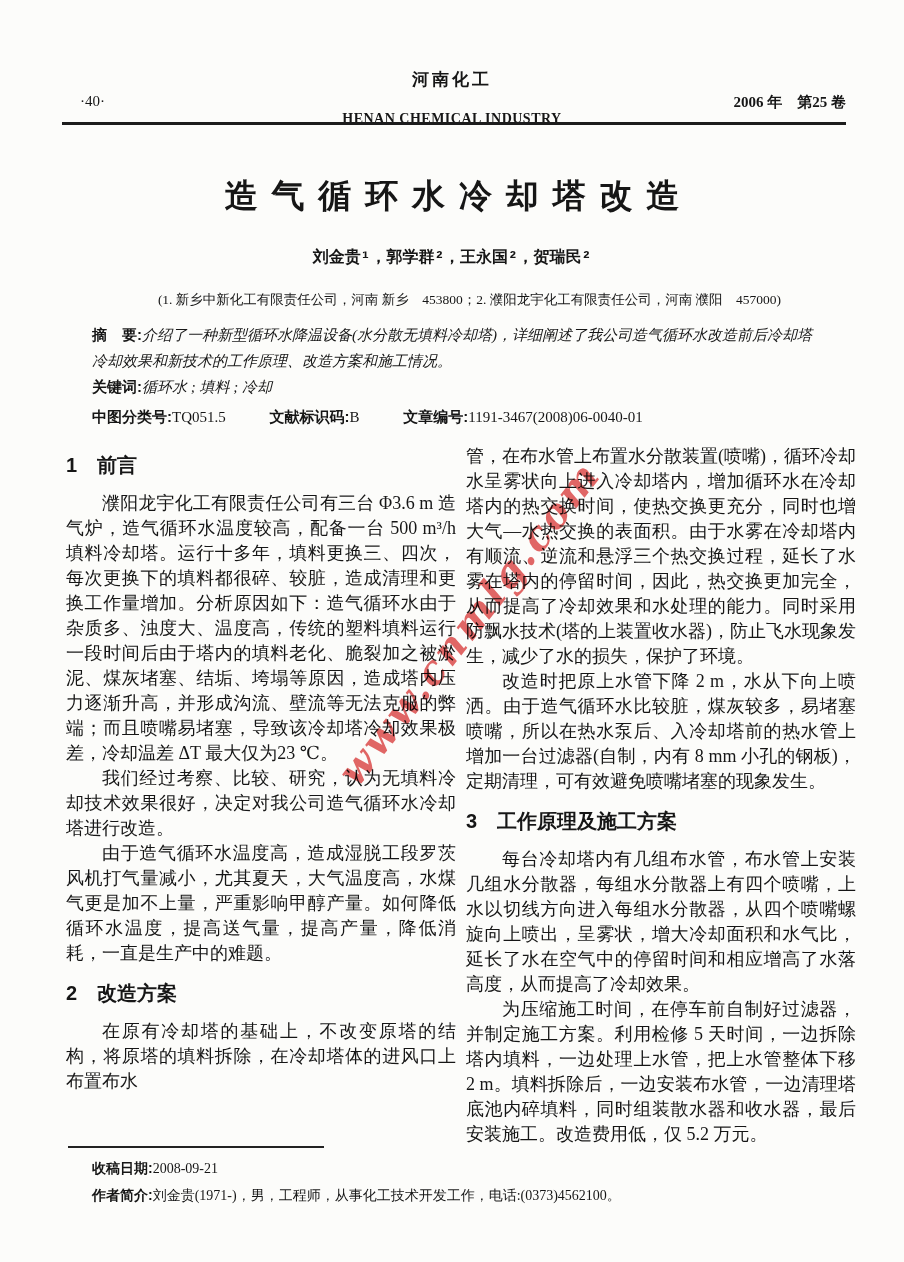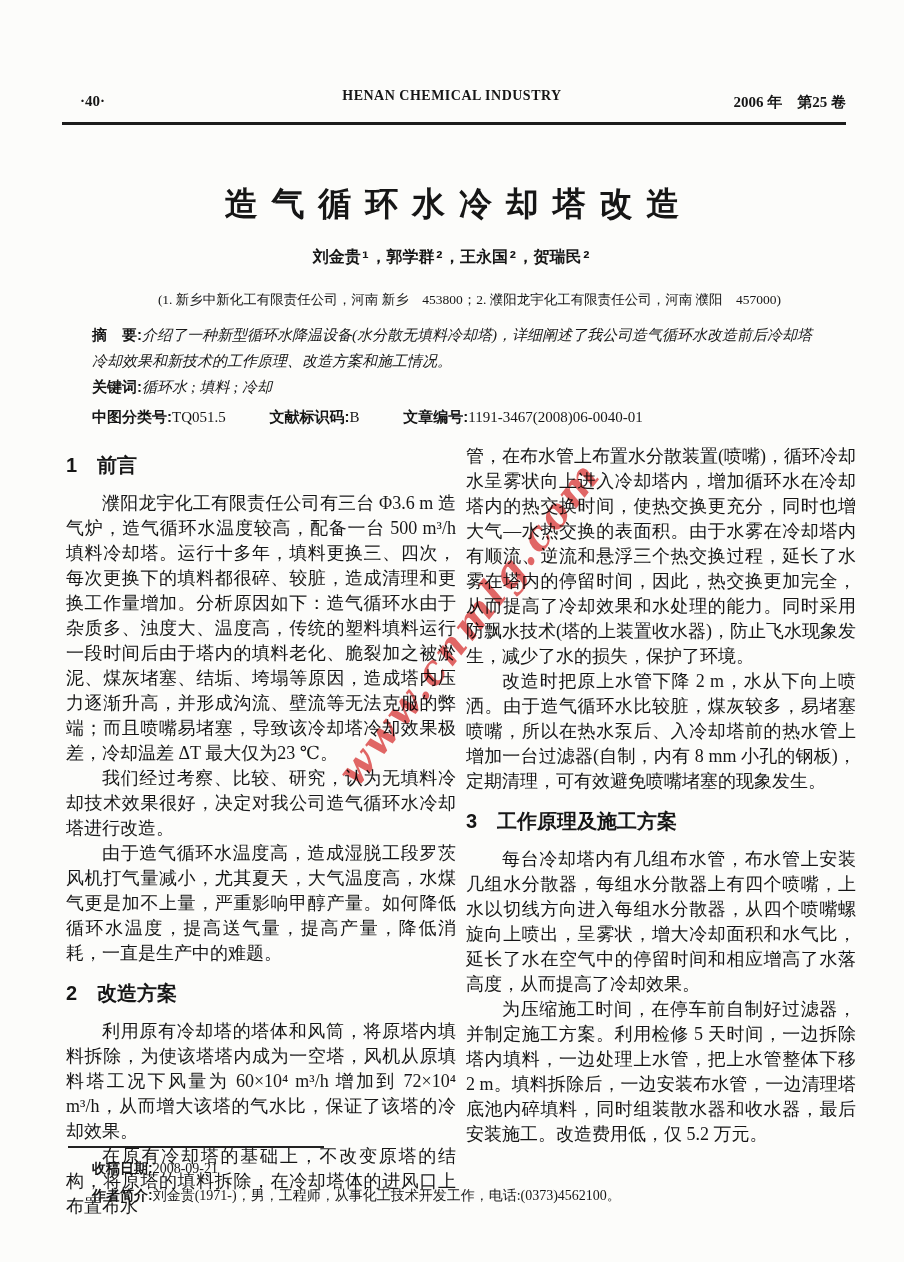--- a/index.html
+++ b/index.html
@@ -2,29 +2,29 @@
 <html><head>
 <meta charset="utf-8">
 <style>
   html,body{margin:0;padding:0;background:#888;}
   .page{
     position:relative;width:904px;height:1262px;margin:0 auto;
     background:#fcfcfa;color:#161616;overflow:hidden;
     font-family:"Liberation Serif","DejaVu Serif",serif;
   }
   
-  .pgnum{position:absolute;left:80px;top:93px;font-size:15px;font-weight:bold;}
+  .pgnum{position:absolute;left:80px;top:93px;font-size:15px;font-weight:normal;}
   .jblock{position:absolute;left:0;right:0;top:68px;text-align:center;}
   .jcn{font-size:17px;font-weight:bold;letter-spacing:3px;
        font-family:"Liberation Sans","DejaVu Sans",sans-serif;}
   .jen{font-size:14px;font-weight:bold;letter-spacing:.5px;margin-top:20px;}
   .issue{position:absolute;right:58px;top:93px;font-size:15px;font-weight:bold;}
   .rule{position:absolute;left:62px;top:122px;width:784px;height:3px;background:#1c1c1c;}
   
-  .title{position:absolute;left:0;right:0;top:174px;margin:8px;text-align:center;
+  .title{position:absolute;left:0;right:0;top:174px;margin:0;text-align:center;
          font-size:33px;font-weight:bold;letter-spacing:.42em;text-indent:.42em;}
   .authors{position:absolute;left:0;right:0;top:247px;text-align:center;
            font-size:16px;font-weight:bold;font-family:Liberation Mono, monospace;}
   .affil{position:absolute;left:0;right:0;top:291px;text-align:center;font-size:13.5px;padding-left:35px;}
   
   .abstract{position:absolute;left:92px;top:322px;width:732px;font-size:15px;line-height:26px;}
   .abstract p{margin:0;}
   .lbl{font-family:"Liberation Sans","DejaVu Sans",sans-serif;font-weight:bold;font-style:normal;}
   .abs-text{font-style:italic;}
   .meta{margin-top:4px !important;}
@@ -51,20 +51,21 @@
              font-size:40px;letter-spacing:3px;white-space:nowrap;
              color:rgba(216,44,44,.72);mix-blend-mode:multiply;pointer-events:none;}
 </style>
 </head>
 <body>
 
 <div class="page">
 
   <span class="pgnum">·40·</span>
   <div class="jblock">
+    <div class="jcn">河南化工</div>
     <div class="jen">HENAN CHEMICAL INDUSTRY</div>
   </div>
   <span class="issue">2006 年　第25 卷</span>
   <div class="rule"></div>
 
   <h1 class="title">造气循环水冷却塔改造</h1>
   <div class="authors">刘金贵¹，郭学群²，王永国²，贺瑞民²</div>
   <div class="affil">(1. 新乡中新化工有限责任公司，河南 新乡　453800；2. 濮阳龙宇化工有限责任公司，河南 濮阳　457000)</div>
 
   <div class="abstract">
@@ -76,21 +77,20 @@
       <span class="pair"><b class="lbl">文章编号:</b><span class="val">1191-3467(2008)06-0040-01</span></span>
     </p>
   </div>
 
   <div class="col col-left" id="col-left">
       <h2 class="sec-h">1　前言</h2>
       <p class="para">濮阳龙宇化工有限责任公司有三台 Φ3.6 m 造气炉，造气循环水温度较高，配备一台 500 m³/h 填料冷却塔。运行十多年，填料更换三、四次，每次更换下的填料都很碎、较脏，造成清理和更换工作量增加。分析原因如下：造气循环水由于杂质多、浊度大、温度高，传统的塑料填料运行一段时间后由于塔内的填料老化、脆裂加之被淤泥、煤灰堵塞、结垢、垮塌等原因，造成塔内压力逐渐升高，并形成沟流、壁流等无法克服的弊端；而且喷嘴易堵塞，导致该冷却塔冷却效果极差，冷却温差 ΔT 最大仅为23 ℃。</p>
       <p class="para">我们经过考察、比较、研究，认为无填料冷却技术效果很好，决定对我公司造气循环水冷却塔进行改造。</p>
       <p class="para">由于造气循环水温度高，造成湿脱工段罗茨风机打气量减小，尤其夏天，大气温度高，水煤气更是加不上量，严重影响甲醇产量。如何降低循环水温度，提高送气量，提高产量，降低消耗，一直是生产中的难题。</p>
       <h2 class="sec-h">2　改造方案</h2>
-      <p class="para">利用原有冷却塔的塔体和风筒，将原塔内填料拆除，为使该塔塔内成为一空塔，风机从原填料塔工况下风量为 60×10⁴ m³/h 增加到 72×10⁴ m³/h，从而增大该塔的气水比，保证了该塔的冷却效果。</p>
       <p class="para">在原有冷却塔的基础上，不改变原塔的结构，将原塔的填料拆除，在冷却塔体的进风口上布置布水</p>
     </div>
   <div class="col col-right" id="col-right">
       <p class="para flush">管，在布水管上布置水分散装置(喷嘴)，循环冷却水呈雾状向上进入冷却塔内，增加循环水在冷却塔内的热交换时间，使热交换更充分，同时也增大气—水热交换的表面积。由于水雾在冷却塔内有顺流、逆流和悬浮三个热交换过程，延长了水雾在塔内的停留时间，因此，热交换更加完全，从而提高了冷却效果和水处理的能力。同时采用防飘水技术(塔的上装置收水器)，防止飞水现象发生，减少了水的损失，保护了环境。</p>
       <p class="para">改造时把原上水管下降 2 m，水从下向上喷洒。由于造气循环水比较脏，煤灰较多，易堵塞喷嘴，所以在热水泵后、入冷却塔前的热水管上增加一台过滤器(自制，内有 8 mm 小孔的钢板)，定期清理，可有效避免喷嘴堵塞的现象发生。</p>
       <h2 class="sec-h">3　工作原理及施工方案</h2>
       <p class="para">每台冷却塔内有几组布水管，布水管上安装几组水分散器，每组水分散器上有四个喷嘴，上水以切线方向进入每组水分散器，从四个喷嘴螺旋向上喷出，呈雾状，增大冷却面积和水气比，延长了水在空气中的停留时间和相应增高了水落高度，从而提高了冷却效果。</p>
       <p class="para">为压缩施工时间，在停车前自制好过滤器，并制定施工方案。利用检修 5 天时间，一边拆除塔内填料，一边处理上水管，把上水管整体下移 2 m。填料拆除后，一边安装布水管，一边清理塔底池内碎填料，同时组装散水器和收水器，最后安装施工。改造费用低，仅 5.2 万元。</p>
     </div>
 

